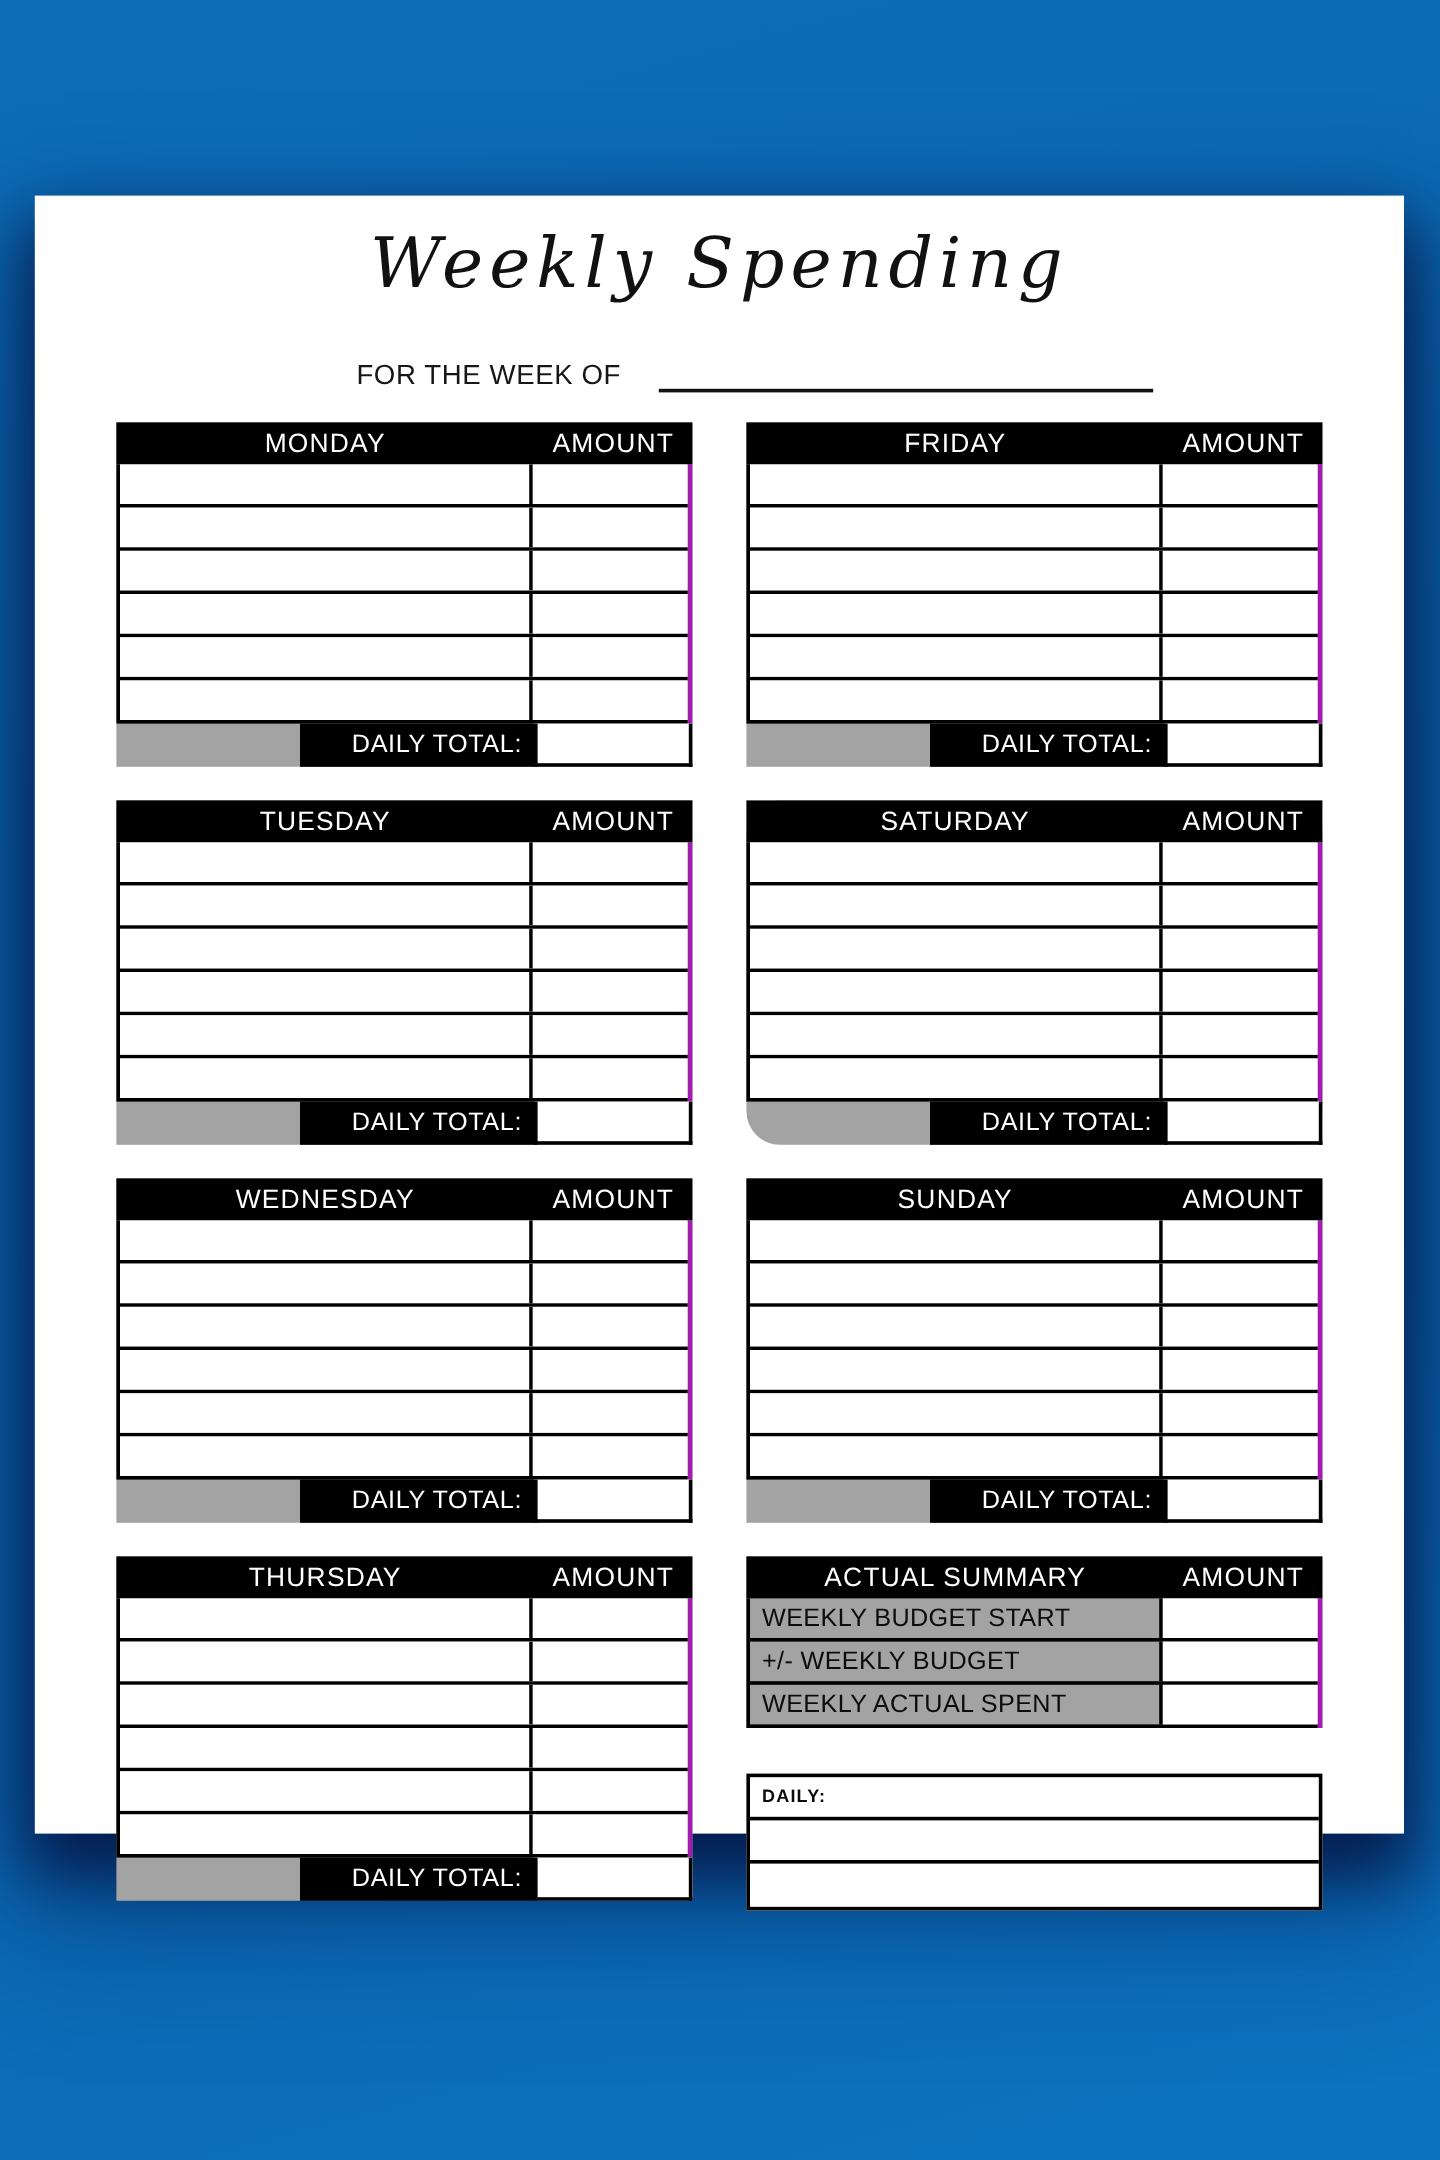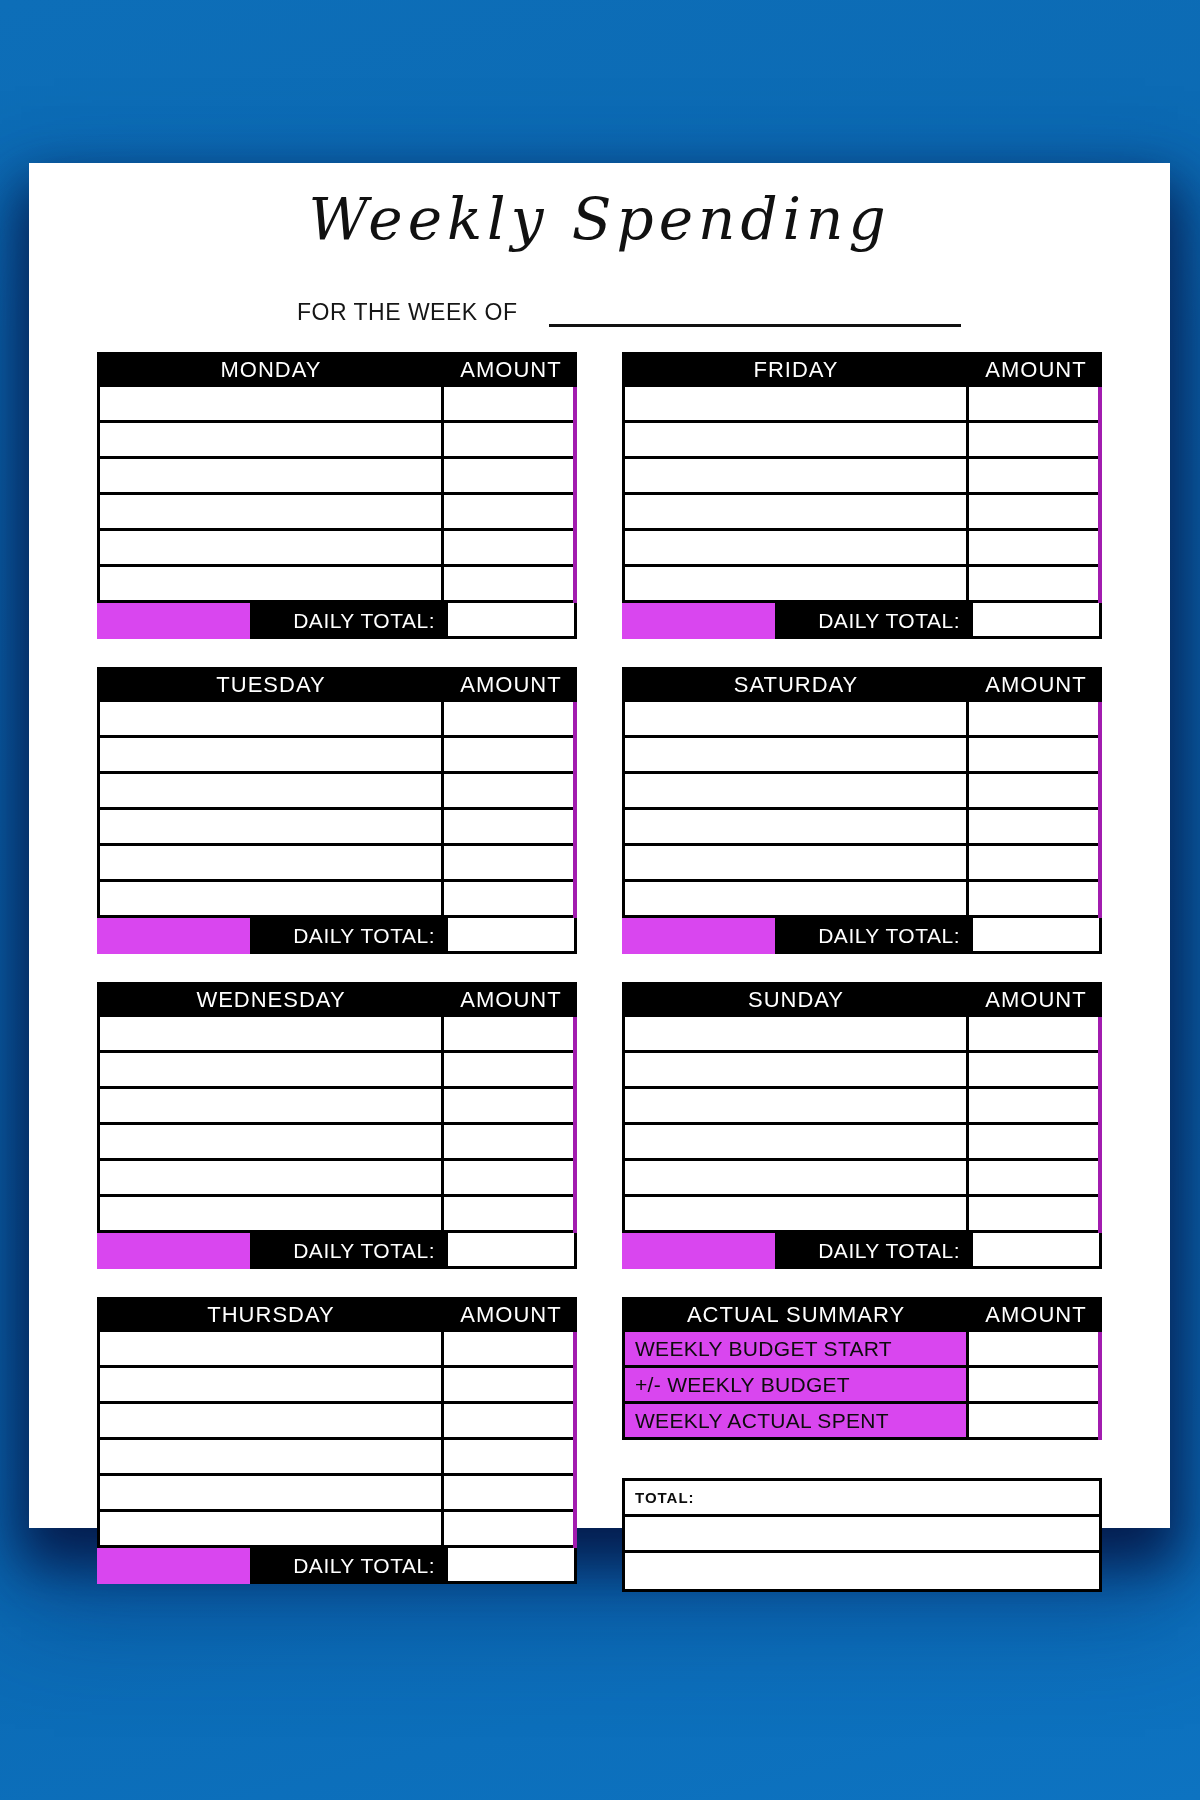--- a/index.html
+++ b/index.html
@@ -23,21 +23,21 @@
     font-size:58px; letter-spacing:5px; color:#111;
   }
   .week-of {
     position:absolute; left:268px; top:128px; height:36px;
     display:flex; align-items:flex-end; gap:32px;
   }
   .week-of-label { font-size:23px; color:#161616; letter-spacing:0.5px; line-height:30px; }
   .week-of-line { width:412px; height:32px; border-bottom:3px solid #111; }
 
   
-  .tbl { position:absolute; width:480px; background:#d946ef; }
+  .tbl { position:absolute; width:480px; background:#a3a3a3; }
   .t-header { display:flex; align-items:center; height:35px; background:#000; color:#fff; }
   .h-day { width:348px; text-align:center; font-size:22px; letter-spacing:1px; }
   .h-amt { width:132px; text-align:center; font-size:22px; letter-spacing:1px; }
   .t-body { border-left:3px solid #000; border-right:4px solid #a21caf; }
   .t-row { display:flex; height:36px; border-bottom:3px solid #000; }
   .c-desc { width:345px; border-right:3px solid #000; background:#fff; }
   .c-amt { width:129px; background:#fff; }
   .t-footer { display:flex; height:36px; padding-left:153px; }
   .ft-label {
     width:195px; background:#000; color:#fff;
@@ -242,21 +242,21 @@
           <div class="t-row">
             <div class="c-desc"></div>
             <div class="c-amt"></div>
           </div>
         </div>
         <div class="t-footer">
           <div class="ft-label">DAILY TOTAL:</div>
           <div class="ft-amt"></div>
         </div>
       </div>
-      <div class="tbl" style="left: 593px; top: 504px;">
+      <div class="tbl" style="left: 593px; top: 504px; border-radius: 28px;">
         <div class="t-header">
           <span class="h-day">SATURDAY</span>
           <span class="h-amt">AMOUNT</span>
         </div>
         <div class="t-body">
           <div class="t-row">
             <div class="c-desc"></div>
             <div class="c-amt"></div>
           </div>
           <div class="t-row">
@@ -336,19 +336,19 @@
             <div class="c-amt"></div>
           </div>
           <div class="t-row">
             <div class="s-label">WEEKLY ACTUAL SPENT</div>
             <div class="c-amt"></div>
           </div>
         </div>
       </div>
       <div class="notes" style="left: 593px; top: 1315px;">
         <div class="n-row">
-          <span class="n-label">TOTAL:</span>
+          <span class="n-label">DAILY:</span>
         </div>
         <div class="n-row"></div>
         <div class="n-row"></div>
       </div>
     </div>
 </div>
 
 </body></html>

